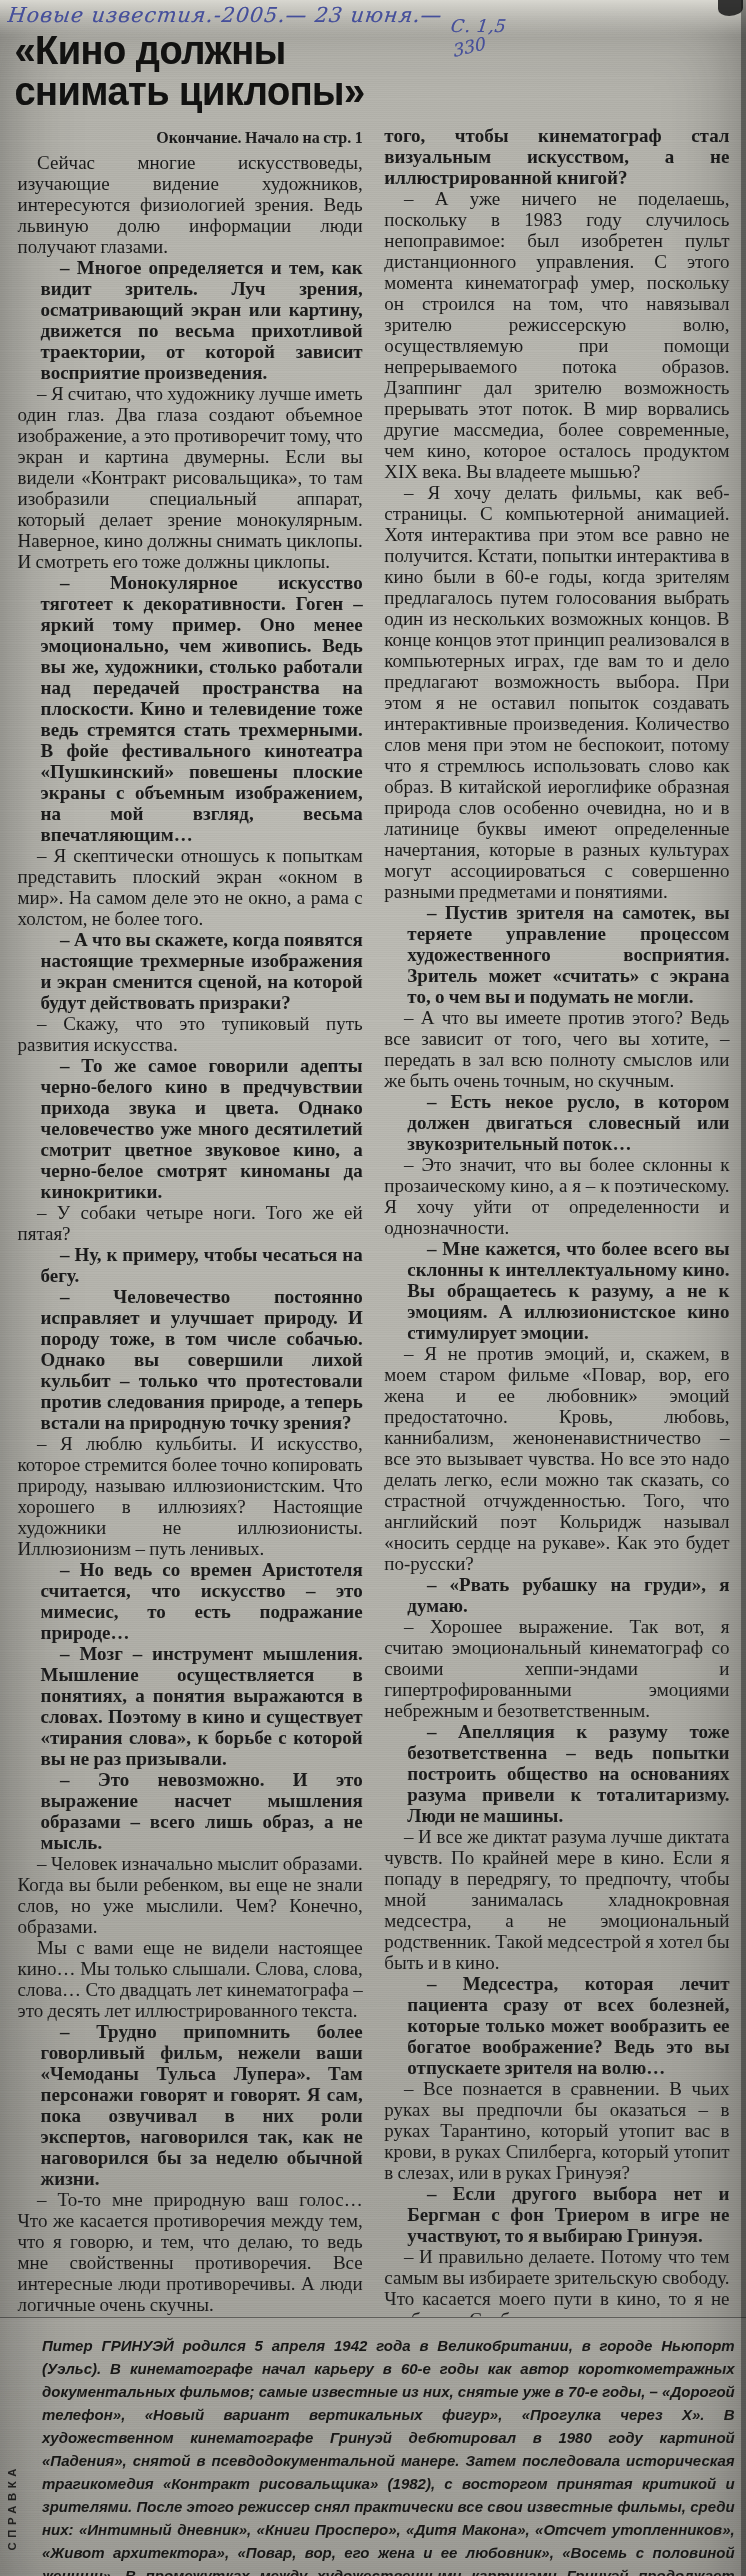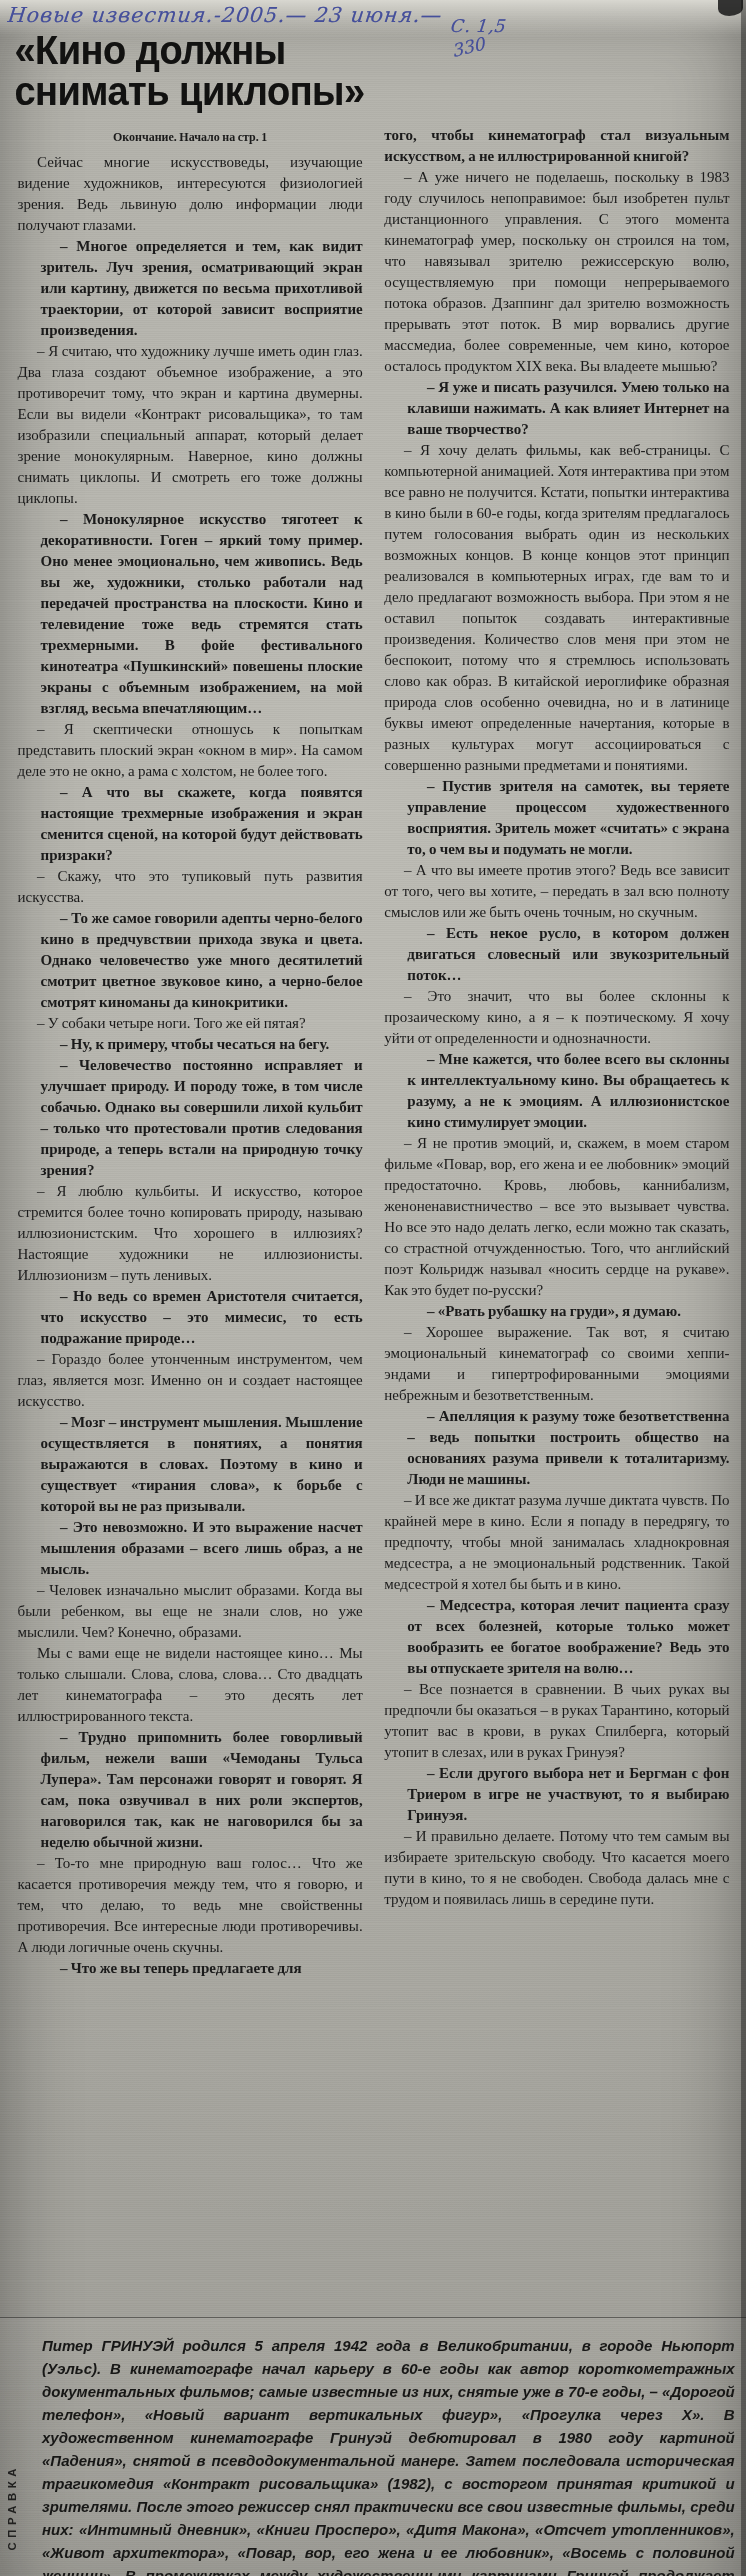--- a/index.html
+++ b/index.html
@@ -79,35 +79,35 @@
     overflow: hidden;
     display: flex;
     gap: 21.6px;
     padding: 5.2px 16.5px 0 17.5px;
     margin-top: 3.1px;
   }
   .col { flex: 1 1 0; min-width: 0; }
 
   .para {
     margin: 0;
-    font-size: 15px;
+    font-size: 19px;
     line-height: 21px;
     text-align: justify;
     text-indent: 19.6px;
     hyphens: auto;
     word-spacing: -0.5px;
   }
   .para.question { font-weight: 700; margin-left: 23px; }
   .para.qcont    { font-weight: 700; text-indent: 0; }
   .para.intro {
     font-weight: 700;
-    text-align: center;
+    text-align: right;
     text-indent: 0;
     padding: 2.1px 0 4.1px 0;
-    font-size: 12px;
+    font-size: 16px;
   }
   .para.cont {  }
 
   
   .spravka {
     position: relative;
     margin-top: auto;
     flex: 0 0 auto;
     padding: 15.5px 11.3px 17.5px 42px;
     border-top: 1px solid rgba(25,25,25,0.45);
@@ -170,33 +170,31 @@
         <p class="para question" lang="ru">– Монокулярное искусство тяготеет к декоративности. Гоген – яркий тому пример. Оно менее эмоционально, чем живопись. Ведь вы же, художники, столько работали над передачей пространства на плоскости. Кино и телевидение тоже ведь стремятся стать трехмерными. В фойе фестивального кинотеатра «Пушкинский» повешены плоские экраны с объемным изображением, на мой взгляд, весьма впечатляющим…</p>
         <p class="para answer" lang="ru">– Я скептически отношусь к попыткам представить плоский экран «окном в мир». На самом деле это не окно, а рама с холстом, не более того.</p>
         <p class="para question" lang="ru">– А что вы скажете, когда появятся настоящие трехмерные изображения и экран сменится сценой, на которой будут действовать призраки?</p>
         <p class="para answer" lang="ru">– Скажу, что это тупиковый путь развития искусства.</p>
         <p class="para question" lang="ru">– То же самое говорили адепты черно-белого кино в предчувствии прихода звука и цвета. Однако человечество уже много десятилетий смотрит цветное звуковое кино, а черно-белое смотрят киноманы да кинокритики.</p>
         <p class="para answer" lang="ru">– У собаки четыре ноги. Того же ей пятая?</p>
         <p class="para question" lang="ru">– Ну, к примеру, чтобы чесаться на бегу.</p>
         <p class="para question" lang="ru">– Человечество постоянно исправляет и улучшает природу. И породу тоже, в том числе собачью. Однако вы совершили лихой кульбит – только что протестовали против следования природе, а теперь встали на природную точку зрения?</p>
         <p class="para answer" lang="ru">– Я люблю кульбиты. И искусство, которое стремится более точно копировать природу, называю иллюзионистским. Что хорошего в иллюзиях? Настоящие художники не иллюзионисты. Иллюзионизм – путь ленивых.</p>
         <p class="para question" lang="ru">– Но ведь со времен Аристотеля считается, что искусство – это мимесис, то есть подражание природе…</p>
-        <p class="para answer" lang="ru">– Гораздо более утонченным инструментом, чем глаз, является мозг. Именно он и создает настоящее искусство.</p>
         <p class="para question" lang="ru">– Мозг – инструмент мышления. Мышление осуществляется в понятиях, а понятия выражаются в словах. Поэтому в кино и существует «тирания слова», к борьбе с которой вы не раз призывали.</p>
         <p class="para question" lang="ru">– Это невозможно. И это выражение насчет мышления образами – всего лишь образ, а не мысль.</p>
         <p class="para answer" lang="ru">– Человек изначально мыслит образами. Когда вы были ребенком, вы еще не знали слов, но уже мыслили. Чем? Конечно, образами.</p>
         <p class="para cont" lang="ru">Мы с вами еще не видели настоящее кино… Мы только слышали. Слова, слова, слова… Сто двадцать лет кинематографа – это десять лет иллюстрированного текста.</p>
         <p class="para question" lang="ru">– Трудно припомнить более говорливый фильм, нежели ваши «Чемоданы Тульса Лупера». Там персонажи говорят и говорят. Я сам, пока озвучивал в них роли экспертов, наговорился так, как не наговорился бы за неделю обычной жизни.</p>
         <p class="para answer" lang="ru">– То-то мне природную ваш голос… Что же касается противоречия между тем, что я говорю, и тем, что делаю, то ведь мне свойственны противоречия. Все интересные люди противоречивы. А люди логичные очень скучны.</p>
         <p class="para question" lang="ru">– Что же вы теперь предлагаете для</p>
       </div>
     <div class="col">
         <p class="para qcont" lang="ru">того, чтобы кинематограф стал визуальным искусством, а не иллюстрированной книгой?</p>
         <p class="para answer" lang="ru">– А уже ничего не поделаешь, поскольку в 1983 году случилось непоправимое: был изобретен пульт дистанционного управления. С этого момента кинематограф умер, поскольку он строился на том, что навязывал зрителю режиссерскую волю, осуществляемую при помощи непрерываемого потока образов. Дзаппинг дал зрителю возможность прерывать этот поток. В мир ворвались другие массмедиа, более современные, чем кино, которое осталось продуктом XIX века. Вы владеете мышью?</p>
-        <p class="para question" lang="ru">– Я уже и писать разучился. Умею только на клавиши нажимать. А как влияет Интернет на ваше творчество?</p>
         <p class="para answer" lang="ru">– Я хочу делать фильмы, как веб-страницы. С компьютерной анимацией. Хотя интерактива при этом все равно не получится. Кстати, попытки интерактива в кино были в 60-е годы, когда зрителям предлагалось путем голосования выбрать один из нескольких возможных концов. В конце концов этот принцип реализовался в компьютерных играх, где вам то и дело предлагают возможность выбора. При этом я не оставил попыток создавать интерактивные произведения. Количество слов меня при этом не беспокоит, потому что я стремлюсь использовать слово как образ. В китайской иероглифике образная природа слов особенно очевидна, но и в латинице буквы имеют определенные начертания, которые в разных культурах могут ассоциироваться с совершенно разными предметами и понятиями.</p>
         <p class="para question" lang="ru">– Пустив зрителя на самотек, вы теряете управление процессом художественного восприятия. Зритель может «считать» с экрана то, о чем вы и подумать не могли.</p>
         <p class="para answer" lang="ru">– А что вы имеете против этого? Ведь все зависит от того, чего вы хотите, – передать в зал всю полноту смыслов или же быть очень точным, но скучным.</p>
         <p class="para question" lang="ru">– Есть некое русло, в котором должен двигаться словесный или звукозрительный поток…</p>
         <p class="para answer" lang="ru">– Это значит, что вы более склонны к прозаическому кино, а я – к поэтическому. Я хочу уйти от определенности и однозначности.</p>
         <p class="para question" lang="ru">– Мне кажется, что более всего вы склонны к интеллектуальному кино. Вы обращаетесь к разуму, а не к эмоциям. А иллюзионистское кино стимулирует эмоции.</p>
         <p class="para answer" lang="ru">– Я не против эмоций, и, скажем, в моем старом фильме «Повар, вор, его жена и ее любовник» эмоций предостаточно. Кровь, любовь, каннибализм, женоненавистничество – все это вызывает чувства. Но все это надо делать легко, если можно так сказать, со страстной отчужденностью. Того, что английский поэт Кольридж называл «носить сердце на рукаве». Как это будет по-русски?</p>
         <p class="para question" lang="ru">– «Рвать рубашку на груди», я думаю.</p>
         <p class="para answer" lang="ru">– Хорошее выражение. Так вот, я считаю эмоциональный кинематограф со своими хеппи-эндами и гипертрофированными эмоциями небрежным и безответственным.</p>
         <p class="para question" lang="ru">– Апелляция к разуму тоже безответственна – ведь попытки построить общество на основаниях разума привели к тоталитаризму. Люди не машины.</p>

